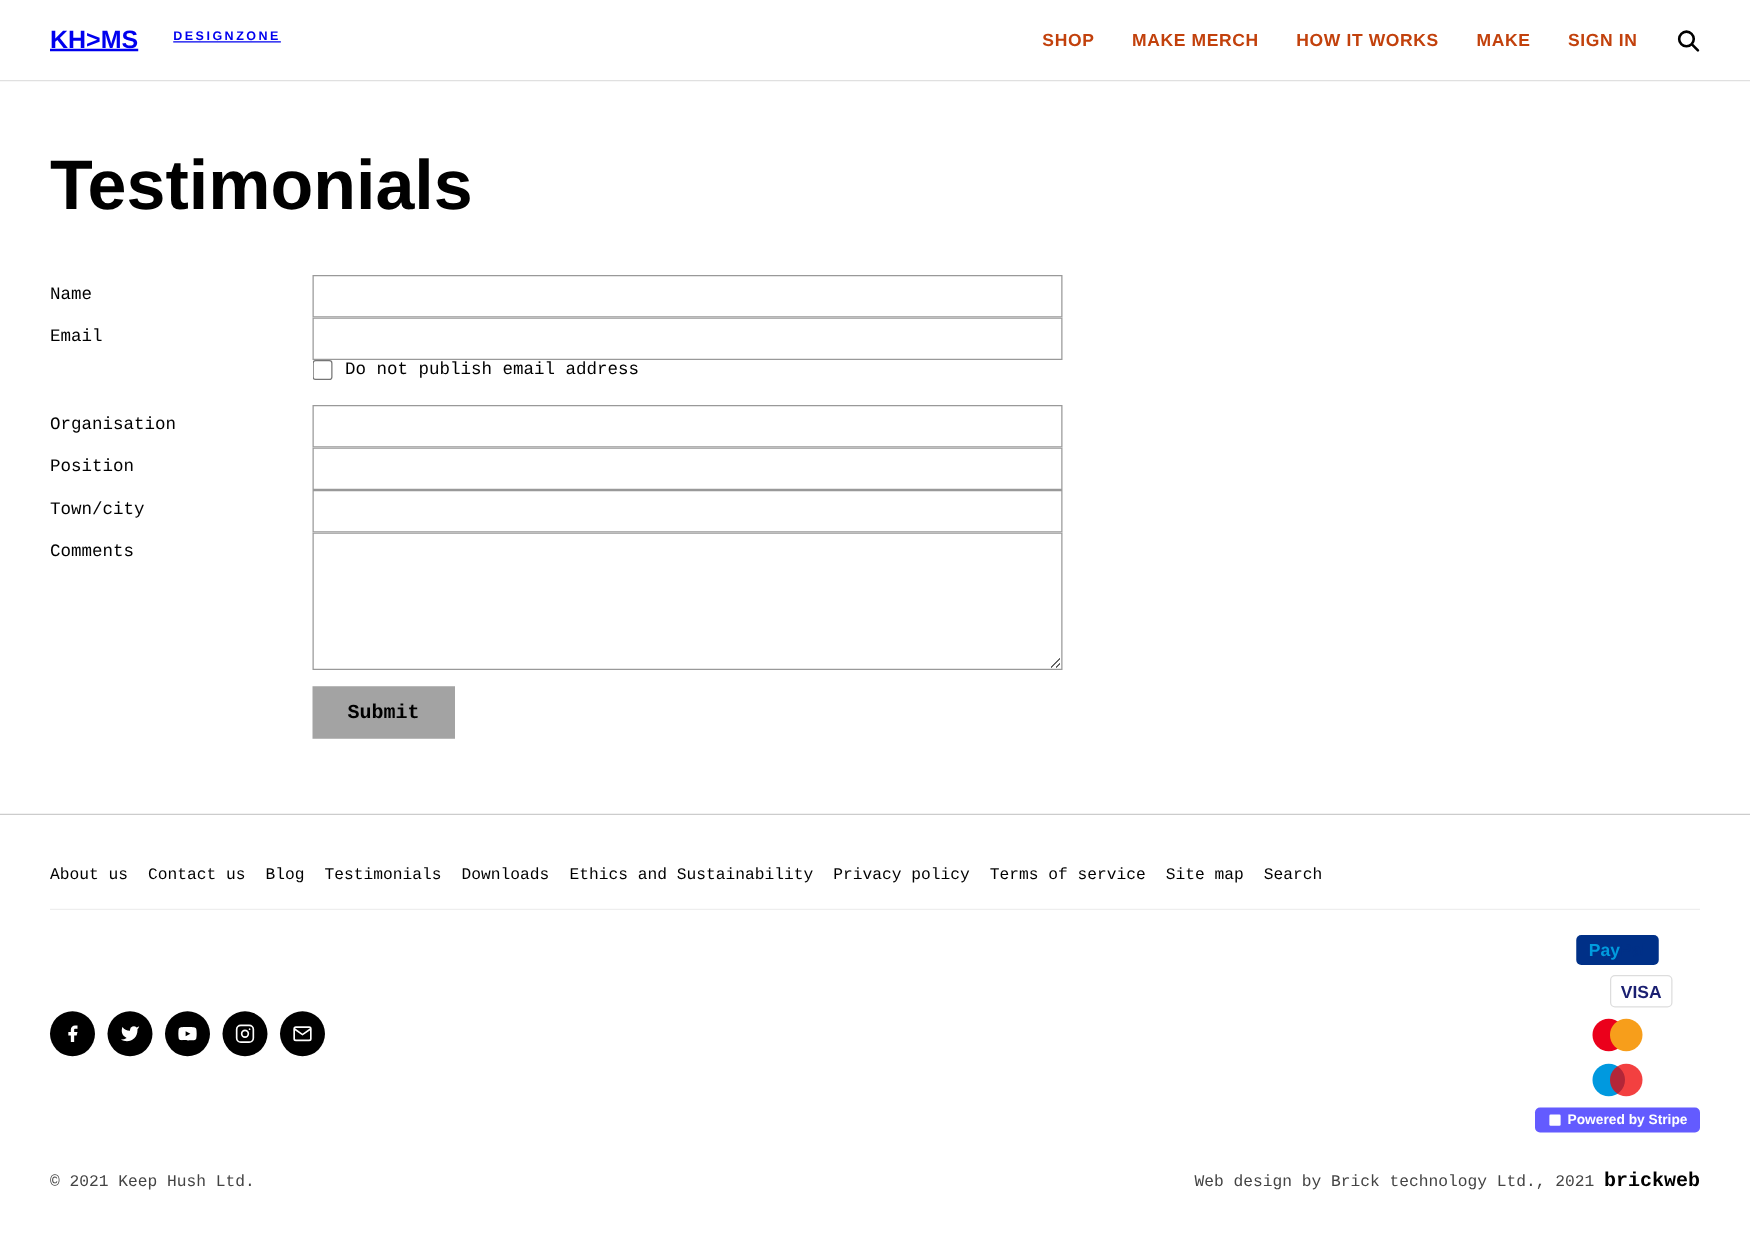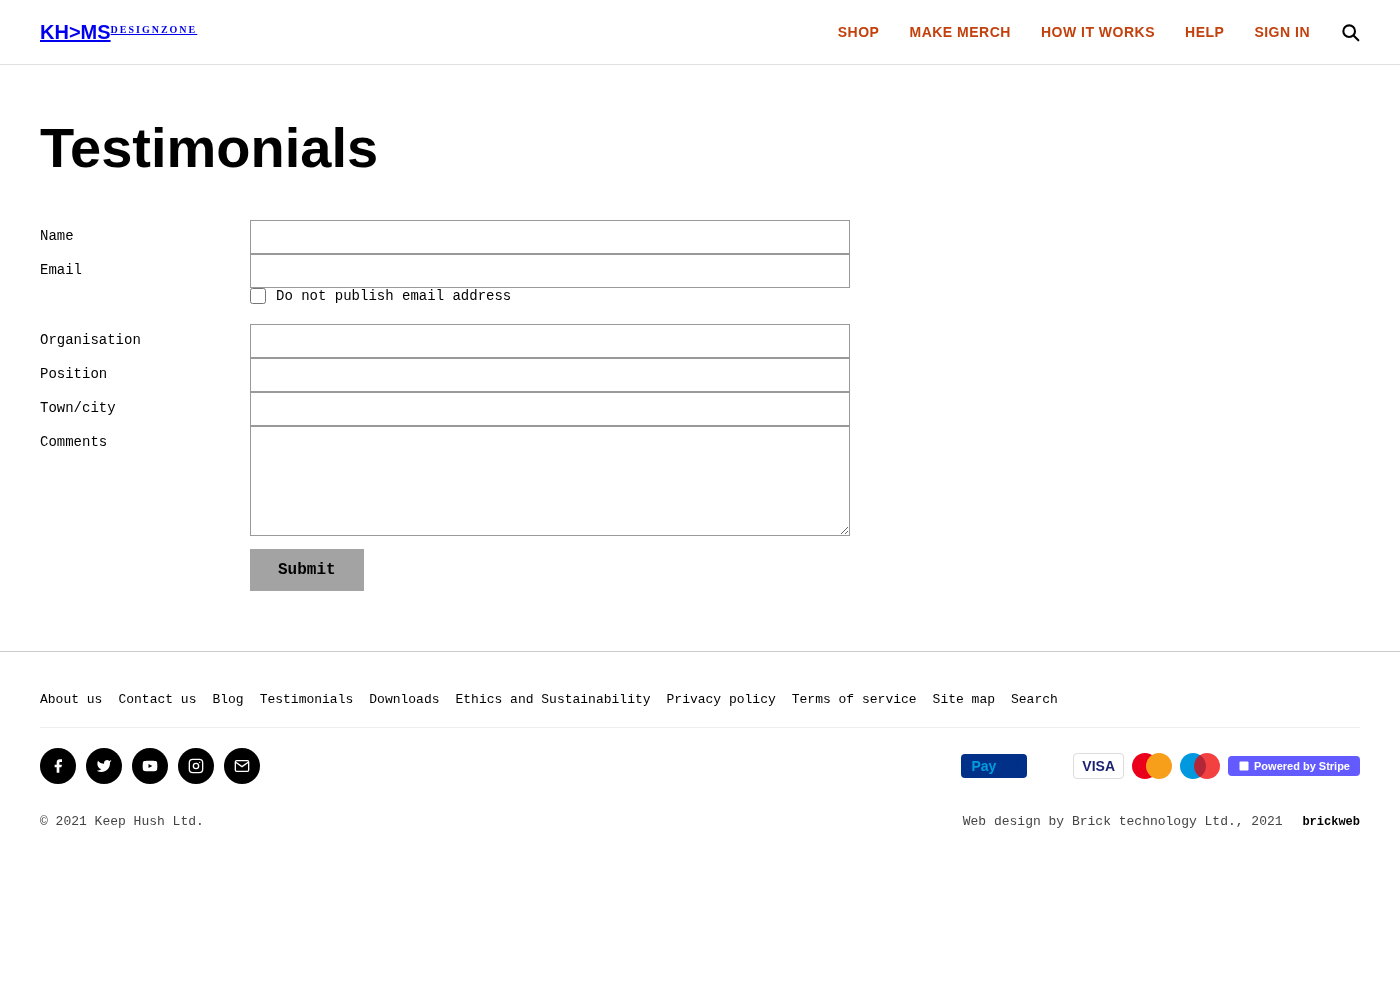--- a/index.html
+++ b/index.html
@@ -159,20 +159,21 @@
       justify-content: center;
       color: #fff;
       font-size: 14px;
       text-decoration: none;
       cursor: pointer;
     }
     .payment-icons {
       display: flex;
       align-items: center;
       gap: 8px;
+      flex-direction: column;
     }
     .paypal-badge {
       background: #003087;
       color: #fff;
       padding: 4px 10px;
       border-radius: 4px;
       font-weight: 900;
       font-size: 14px;
       font-family: Arial, sans-serif;
       display: flex;
@@ -270,28 +271,28 @@
     }
   </style>
 </head>
 <body>
 
 <header>
   <a href="#">
     <div class="logo-text">
       <span style="font-size:20px;font-weight:900;font-family:Arial Black,Arial,sans-serif;">KH&gt;MS</span>
       <br>
-      <span style="font-size:10px;font-weight:700;letter-spacing:2px;font-family:Liberation Serif, serif;display:block;margin-top:-6px;">DESIGNZONE</span>
+      <span style="font-size:10px;font-weight:700;letter-spacing:2px;font-family:Liberation Sans, sans-serif;display:block;margin-top:-6px;margin-left:28px;">DESIGNZONE</span>
     </div>
   </a>
   <nav>
     <a href="#">SHOP</a>
     <a href="#">MAKE MERCH</a>
     <a href="#">HOW IT WORKS</a>
-    <a href="#">HELP</a>
+    <a href="#">MAKE</a>
     <a href="#">SIGN IN</a>
     <button class="search-icon-btn">
       <svg width="20" height="20" viewBox="0 0 24 24" fill="none" stroke="#000" stroke-width="2.5" stroke-linecap="round" stroke-linejoin="round">
         <circle cx="11" cy="11" r="7"></circle>
         <line x1="16.5" y1="16.5" x2="22" y2="22"></line>
       </svg>
     </button>
   </nav>
 </header>
 
@@ -426,16 +427,16 @@
           </svg>
         <span style="font-size:11px;font-weight:700;">Powered by <strong>Stripe</strong></span>
       </div>
     </div>
   </div>
 
   <div class="footer-copy">
     <span>© 2021 Keep Hush Ltd.</span>
     <span class="brickweb">
       <span>Web design by Brick technology Ltd., 2021</span>
-      <strong style="font-size:12px;margin-left:12px;">brickweb</strong>
+      <strong style="font-size:16px;margin-left:0;">brickweb</strong>
     </span>
   </div>
 </footer>
 
 </body></html>

